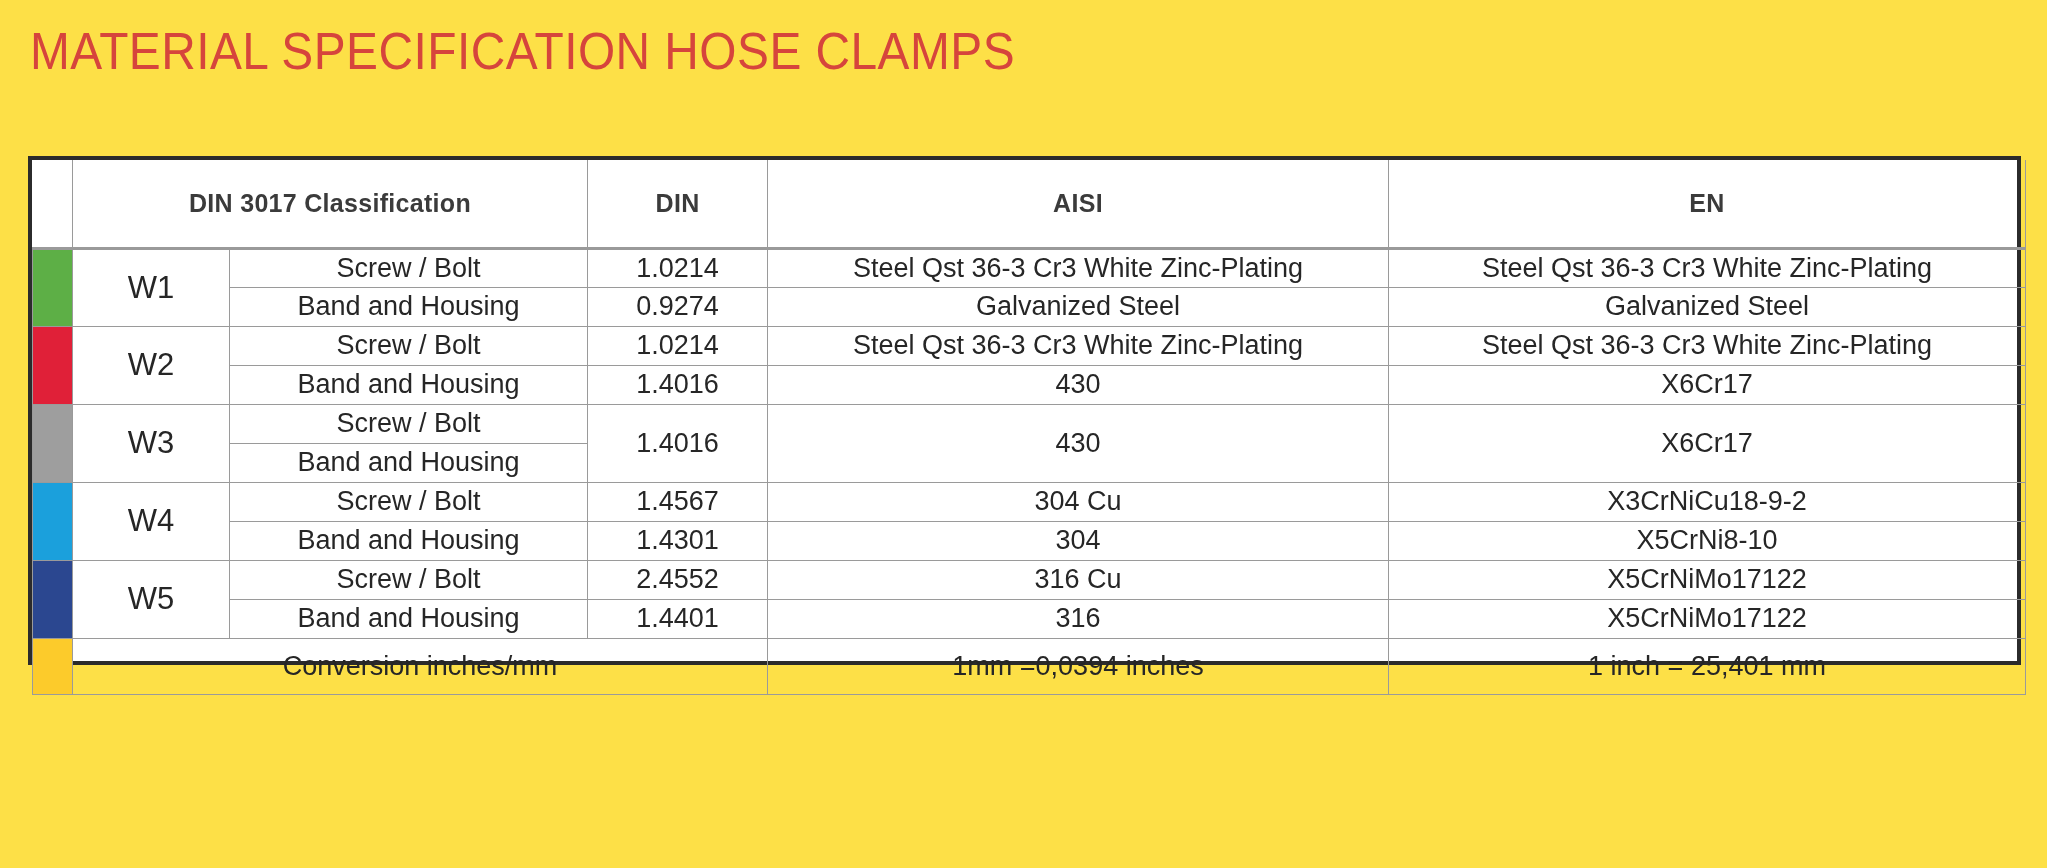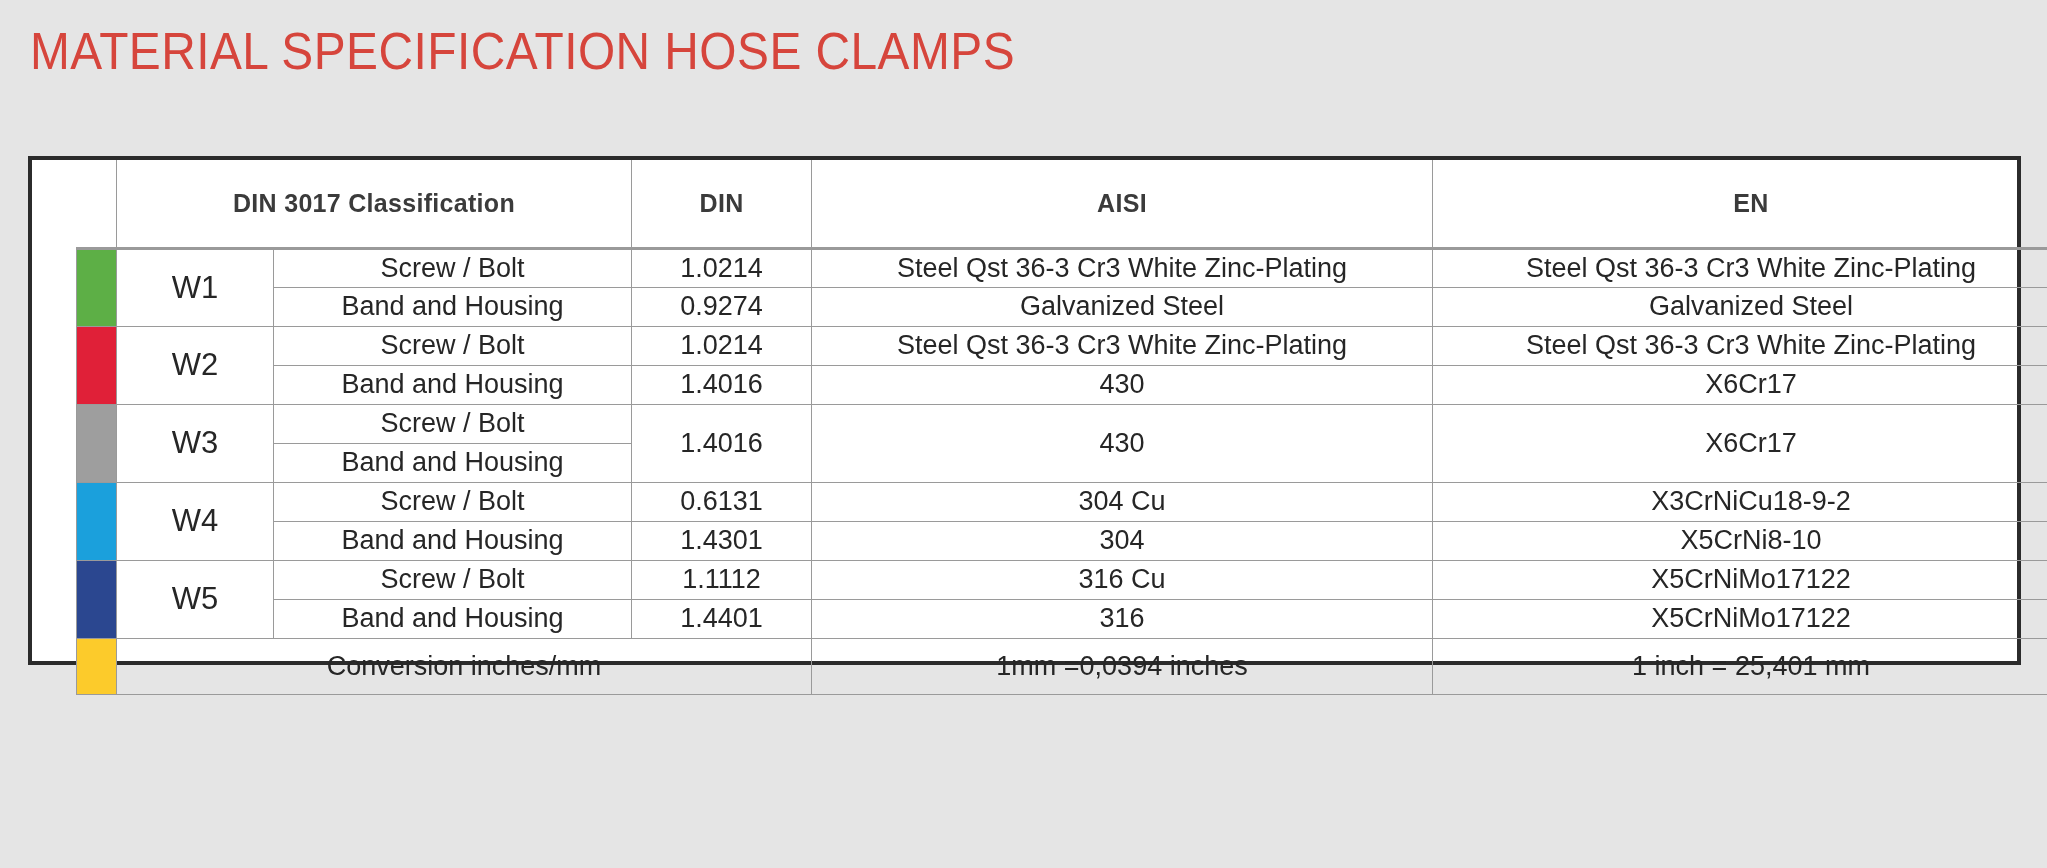--- a/index.html
+++ b/index.html
@@ -5,21 +5,21 @@
   * { box-sizing: border-box; }
   html, body {
     margin: 0; padding: 0;
     width: 2047px; height: 868px;
     background: #ffffff;
     font-family: "Liberation Sans", sans-serif;
   }
   #page {
     position: relative;
     width: 2047px; height: 868px;
-    background: #e5e5e5;
+    background: #fde047;
     overflow: hidden;
   }
   
   #title {
     position: absolute;
     left: 30px; top: 20px;
     font-size: 52px;
     line-height: 62px;
     letter-spacing: 0.5px;
     color: #D6453C;
@@ -29,21 +29,20 @@
     white-space: nowrap;
     font-weight: 400;
   }
   
   #table-wrap {
     position: absolute;
     left: 28px; top: 156px;
     width: 1993px; height: 509px;
     border: 4px solid #2b2b2b;
     background: #ffffff;
-    padding-left: 44px;
   }
   table.spec {
     width: 100%;
     height: 100%;
     border-collapse: collapse;
     table-layout: fixed;
   }
   table.spec td, table.spec th {
     border: 1.6px solid #9a9a9a;
     padding: 0;
@@ -164,35 +163,35 @@
             <td class="aisi" rowspan="2">430</td>
             <td class="en" rowspan="2">X6Cr17</td>
           </tr>
           <tr class="datarow">
             <td class="desc">Band and Housing</td>
           </tr>
           <tr class="datarow">
             <td class="swatch" rowspan="2" style="background: rgb(27, 160, 220);"></td>
             <td class="wlabel" rowspan="2">W4</td>
             <td class="desc">Screw / Bolt</td>
-            <td class="din">0.6131</td>
+            <td class="din">1.4567</td>
             <td class="aisi">304 Cu</td>
             <td class="en">X3CrNiCu18-9-2</td>
           </tr>
           <tr class="datarow">
             <td class="desc">Band and Housing</td>
             <td class="din">1.4301</td>
             <td class="aisi">304</td>
             <td class="en">X5CrNi8-10</td>
           </tr>
           <tr class="datarow">
             <td class="swatch" rowspan="2" style="background: rgb(43, 71, 144);"></td>
             <td class="wlabel" rowspan="2">W5</td>
             <td class="desc">Screw / Bolt</td>
-            <td class="din">1.1112</td>
+            <td class="din">2.4552</td>
             <td class="aisi">316 Cu</td>
             <td class="en">X5CrNiMo17122</td>
           </tr>
           <tr class="datarow">
             <td class="desc">Band and Housing</td>
             <td class="din">1.4401</td>
             <td class="aisi">316</td>
             <td class="en">X5CrNiMo17122</td>
           </tr>
           <tr class="conv">

